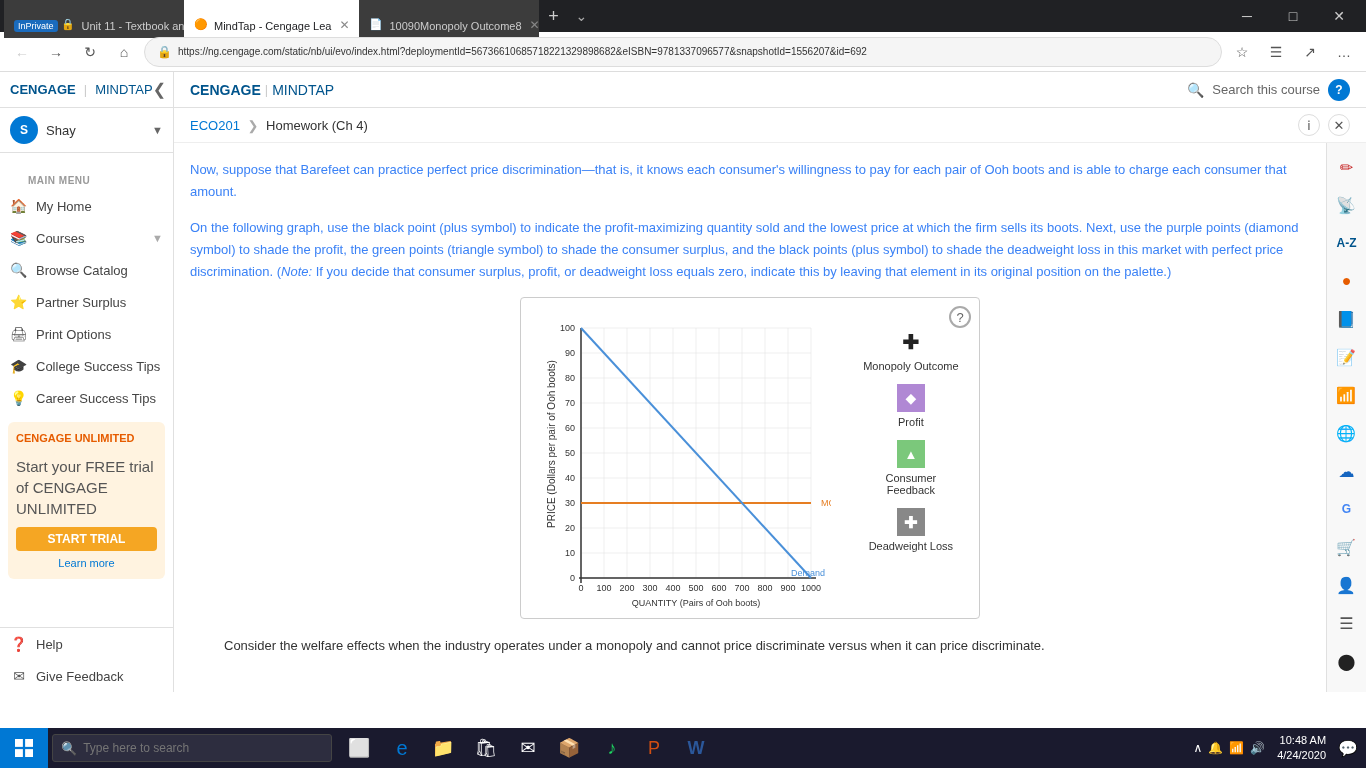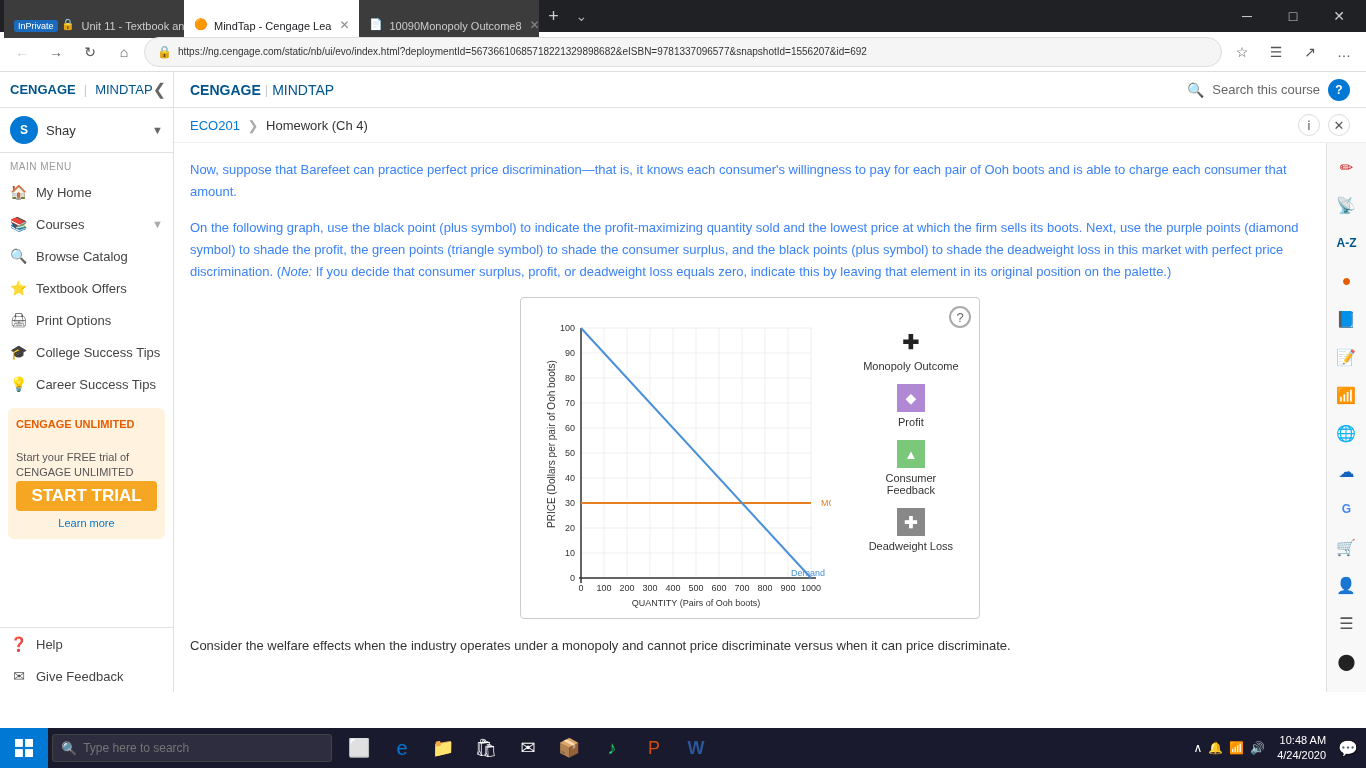--- a/index.html
+++ b/index.html
@@ -122,39 +122,39 @@
     }
     .user-avatar {
       width: 28px; height: 28px; border-radius: 50%; background: #0078d4;
       color: white; display: flex; align-items: center; justify-content: center;
       font-size: 12px; font-weight: bold;
     }
     .user-name { font-size: 13px; color: #333; font-weight: 500; }
     .user-chevron { margin-left: auto; color: #666; font-size: 11px; }
 
     .sidebar-section-label {
-      padding: 8px 10px 4px 10px; font-size: 10px; color: #999;
-      text-transform: uppercase; letter-spacing: 0.5px; font-weight: 400;
+      padding: 8px 10px 4px 28px; font-size: 10px; color: #999;
+      text-transform: uppercase; letter-spacing: 0.5px; font-weight: 700; margin-top: 14px;
     }
     .sidebar-item {
       display: flex; align-items: center; padding: 8px 10px; gap: 8px;
       cursor: pointer; color: #444; font-size: 13px;
     }
     .sidebar-item .item-icon { width: 18px; text-align: center; font-size: 14px; color: #555; }
     .sidebar-item .item-label { flex: 1; }
     .sidebar-item .item-chevron { font-size: 11px; color: #aaa; }
 
     .sidebar-unlimited {
       background: #fff3e0; margin: 8px; border-radius: 6px; padding: 10px 8px;
     }
-    .unlimited-title { color: #e65c00; font-size: 11px; font-weight: 700; text-transform: uppercase; margin-bottom: 20px; }
-    .unlimited-text { font-size: 11px; color: #555; line-height: 1.4; }
+    .unlimited-title { color: #e65c00; font-size: 11px; font-weight: 700; text-transform: uppercase; margin-bottom: 12px; }
+    .unlimited-text { font-size: 15px; color: #555; margin-bottom: 8px; line-height: 1.4; }
     .start-trial-btn {
       background: #f5a623; color: white; border: none; border-radius: 4px;
-      padding: 5px 12px; font-size: 17px; font-weight: 600; cursor: pointer;
+      padding: 5px 12px; font-size: 12px; font-weight: 600; cursor: pointer;
       width: 100%; margin-bottom: 6px;
     }
     .learn-more-link { color: #0078d4; font-size: 11px; text-align: center; display: block; cursor: pointer; }
 
     .sidebar-bottom { border-top: 1px solid #e0e0e0; margin-top: auto; }
 
     
     .content-area {
       flex: 1; display: flex; flex-direction: column; overflow: hidden;
     }
@@ -237,21 +237,21 @@
       font-size: 16px;
     }
     .legend-symbol.black-plus { color: #222; font-size: 20px; font-weight: bold; }
     .legend-symbol.purple-diamond { background: #b088d4; color: white; font-size: 14px; }
     .legend-symbol.green-triangle { background: #7bc87b; color: white; font-size: 13px; }
     .legend-symbol.gray-plus {
       background: #888; color: white; font-size: 16px; font-weight: bold;
     }
     .legend-label { font-size: 11px; color: #333; text-align: center; }
 
-    .consider-text { font-size: 13px; color: #333; line-height: 1.7; margin-top: 16px; }
+    .consider-text { font-size: 13px; color: #333; line-height: 1.7; margin-top: 16px; margin-left: 34px; }
 
     
     .right-toolbar {
       width: 40px; background: #f8f8f8; border-left: 1px solid #e0e0e0;
       display: flex; flex-direction: column; align-items: center;
       padding-top: 8px; gap: 6px; overflow: hidden;
     }
     .rt-btn {
       width: 32px; height: 32px; border-radius: 4px;
       display: flex; align-items: center; justify-content: center;
@@ -338,21 +338,21 @@
       <span class="item-icon">📚</span>
       <span class="item-label">Courses</span>
       <span class="item-chevron">▼</span>
     </div>
     <div class="sidebar-item">
       <span class="item-icon">🔍</span>
       <span class="item-label">Browse Catalog</span>
     </div>
     <div class="sidebar-item">
       <span class="item-icon">⭐</span>
-      <span class="item-label">Textbook Offers</span>
+      <span class="item-label">Partner Surplus</span>
     </div>
     <div class="sidebar-item">
       <span class="item-icon">🖨</span>
       <span class="item-label">Print Options</span>
     </div>
     <div class="sidebar-item">
       <span class="item-icon">🎓</span>
       <span class="item-label">College Success Tips</span>
     </div>
     <div class="sidebar-item">

